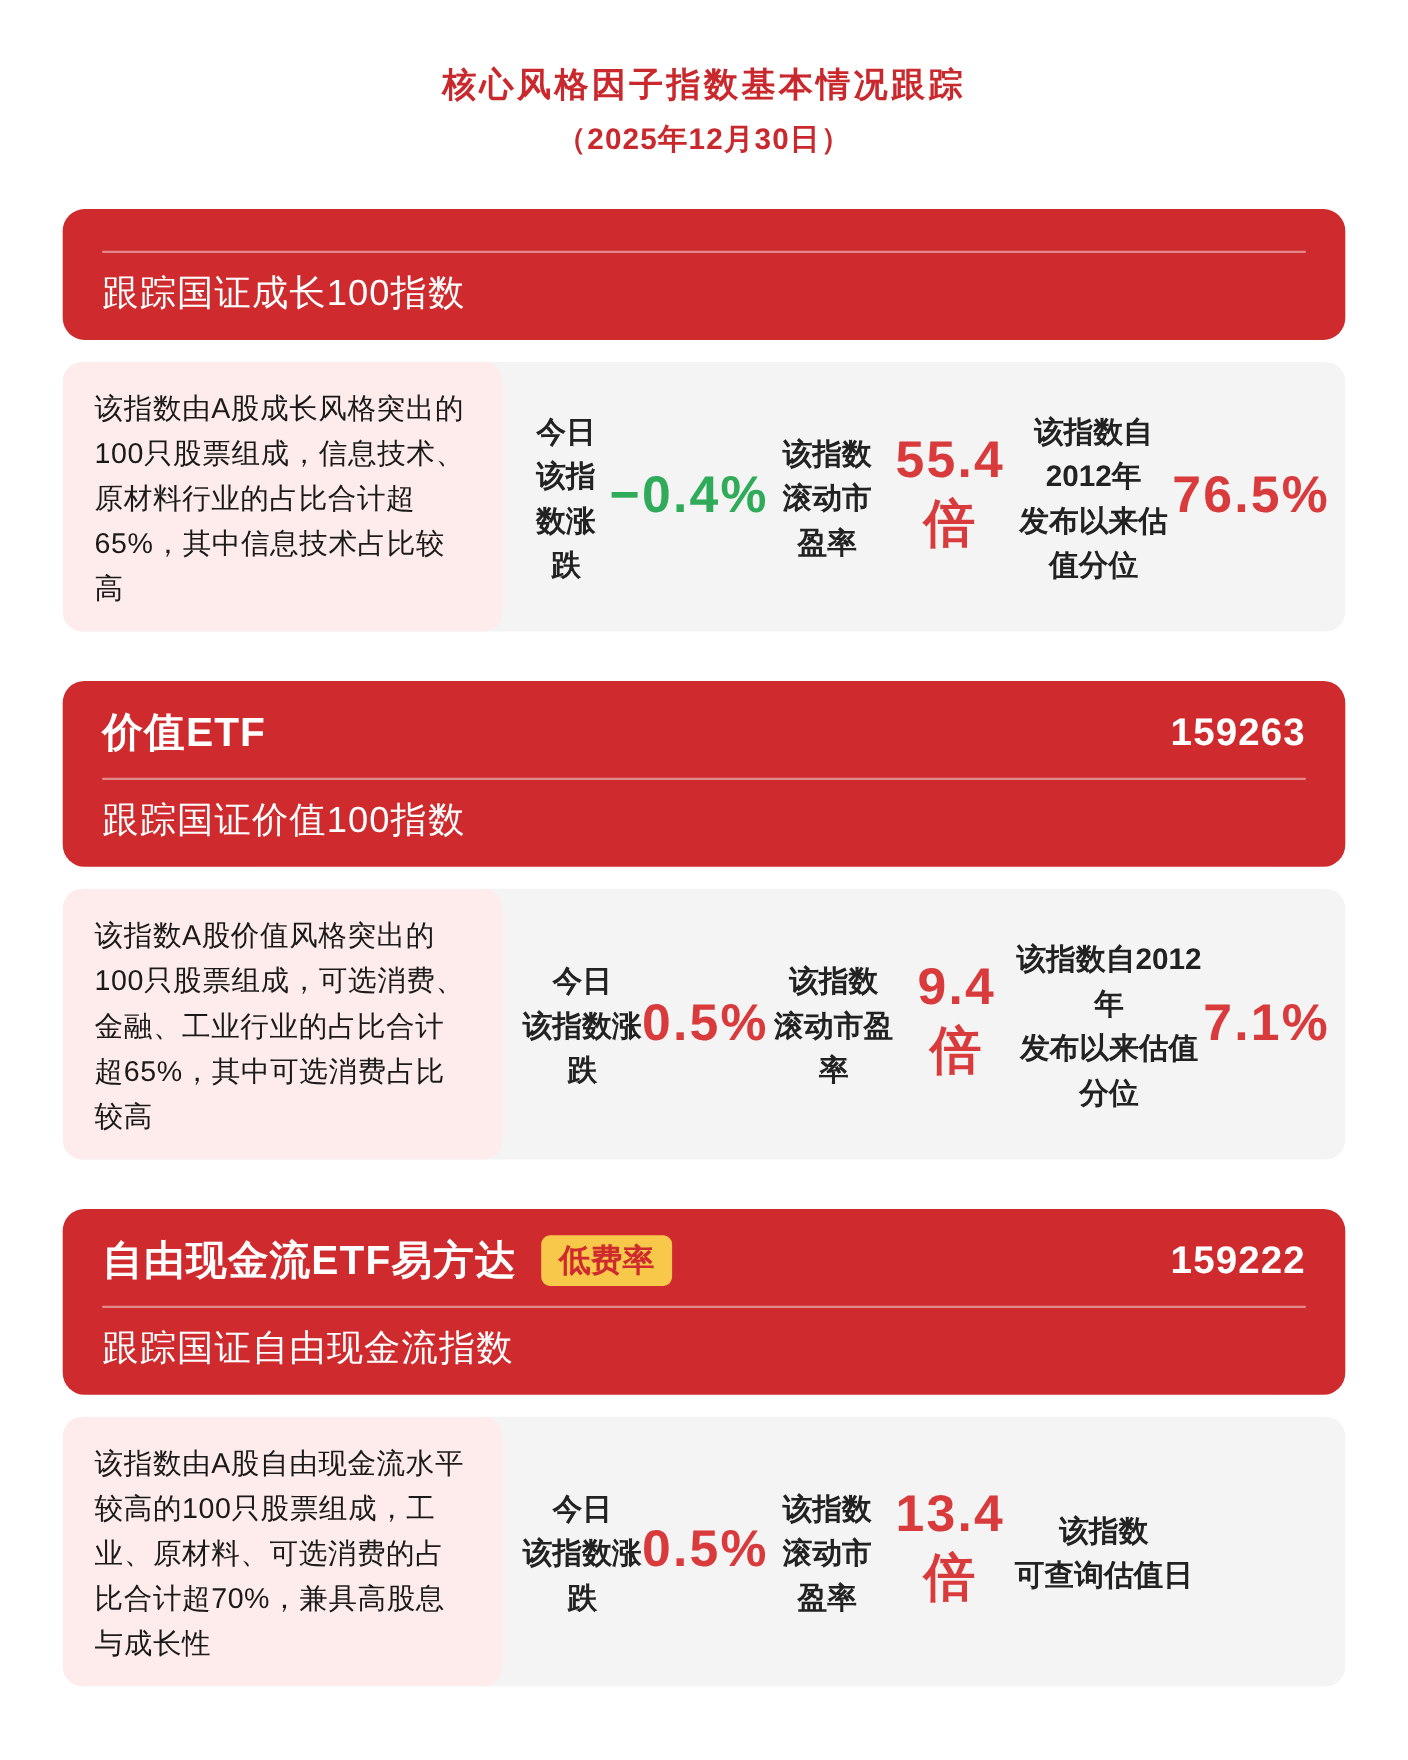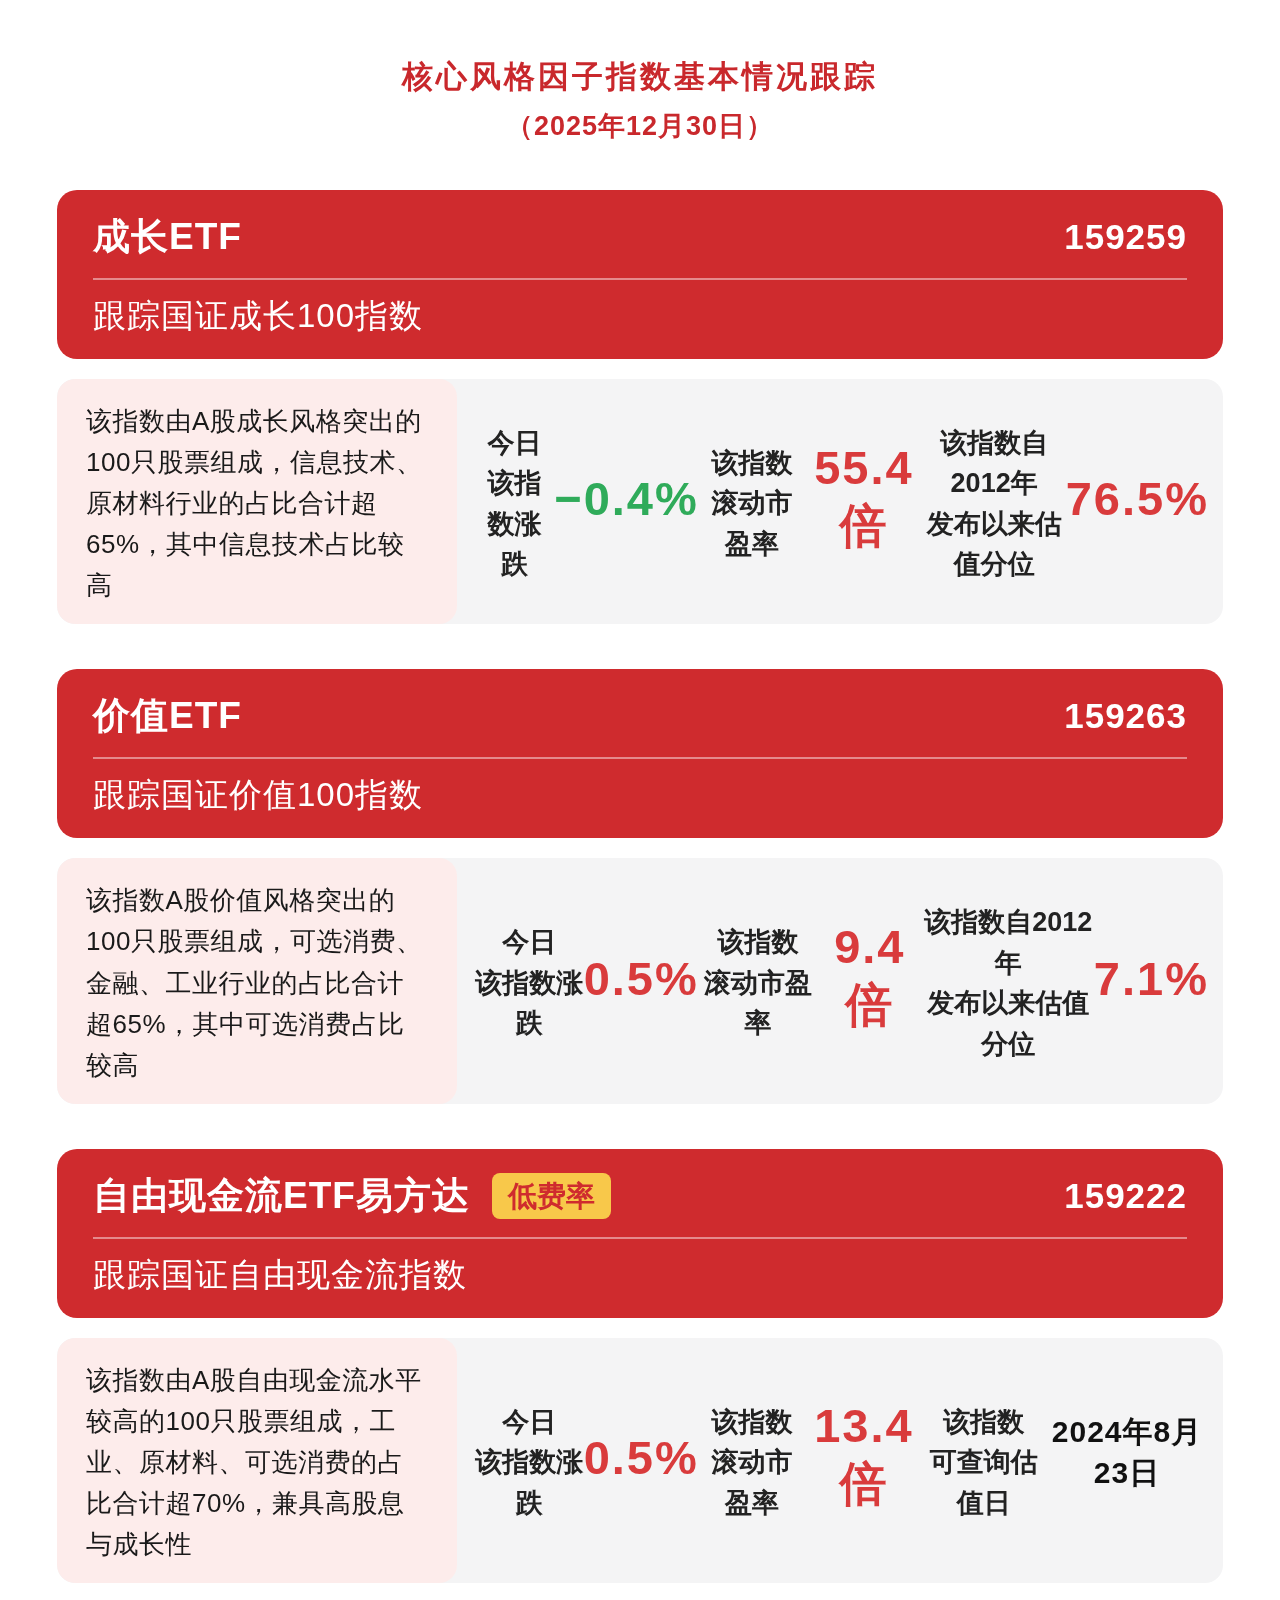--- a/index.html
+++ b/index.html
@@ -88,24 +88,20 @@
 </head>
 <body>
 
 <div class="page-title">核心风格因子指数基本情况跟踪</div>
 <div class="page-subtitle">（2025年12月30日）</div>
 
 <div class="cards">
 
   <div class="card">
     <div class="card-banner">
-      <div class="banner-top">
-        <span class="etf-name">成长ETF</span>
-        <span class="etf-code">159259</span>
-      </div>
       <hr class="banner-divider">
       <div class="tracking-label">跟踪国证成长100指数</div>
     </div>
     <div class="card-body">
       <div class="card-desc">该指数由A股成长风格突出的100只股票组成，信息技术、原材料行业的占比合计超65%，其中信息技术占比较高</div>
       <div class="card-stats">
         <div class="stat">
           <div class="stat-label">今日
 该指数涨跌</div>
           <div class="stat-value" style="color: rgb(47, 171, 90);">−0.4%</div>
@@ -174,19 +170,18 @@
           <div class="stat-value" style="color: rgb(217, 59, 60);">0.5%</div>
         </div>
         <div class="stat">
           <div class="stat-label">该指数
 滚动市盈率</div>
           <div class="stat-value" style="color: rgb(217, 59, 60);">13.4倍</div>
         </div>
         <div class="stat wide">
           <div class="stat-label">该指数
 可查询估值日</div>
-          <div class="stat-value date-value" style="color: rgb(17, 17, 17);">2024年8月23日</div>
         </div>
       </div>
     </div>
   </div>
 
 </div>
 
 </body></html>

